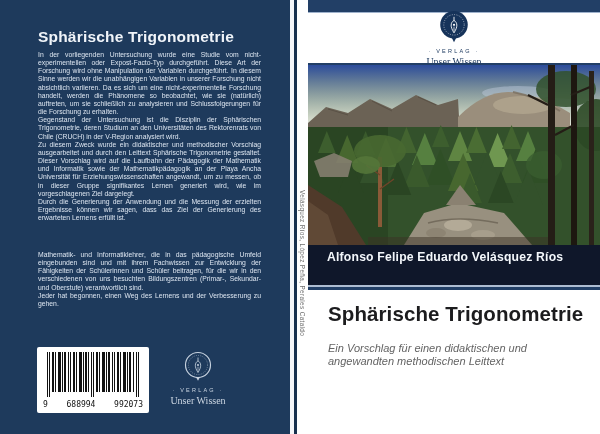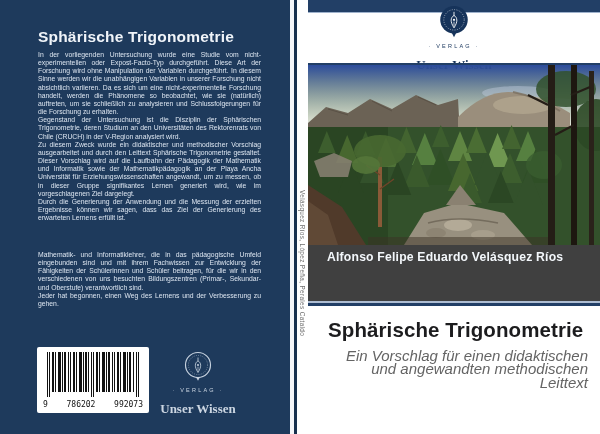--- a/index.html
+++ b/index.html
@@ -15,43 +15,43 @@
   .bc-block-1{top:51px;}
   .bc-block-2{top:251px;}
   
   .barcode{position:absolute;left:37px;top:347px;width:112px;height:66px;background:#ffffff;border-radius:2px;}
   .barcode svg{display:block;width:112px;height:66px;}
   .barcode-digits{position:absolute;left:0;bottom:4px;width:112px;display:flex;justify-content:space-between;
     padding:0 6px;box-sizing:border-box;font-family:"DejaVu Sans Mono",monospace;font-size:8px;color:#111;}
   
   .pub-logo{display:flex;flex-direction:column;align-items:center;}
   .pub-logo .verlag-line{font-size:5.5px;letter-spacing:2.2px;margin-top:2px;white-space:nowrap;}
-  .pub-logo .pub-name{font-family:"Liberation Serif","DejaVu Serif",serif;font-weight:bold;font-size:13px;
-    margin-top:8px;white-space:nowrap;}
+  .pub-logo .pub-name{font-family:"Liberation Serif","DejaVu Serif",serif;font-weight:normal;font-size:10px;
+    margin-top:2px;white-space:nowrap;}
   .pub-logo-back{position:absolute;left:158px;top:350px;width:80px;color:#ccd6e2;}
   .pub-logo-front{color:#16335a;}
   
   .edge-white{position:absolute;left:290px;top:0;width:4px;height:434px;background:#f4f6f9;}
   .edge-line{position:absolute;left:294px;top:0;width:3px;height:434px;background:#17304e;}
   .spine{position:absolute;left:297px;top:0;width:11px;height:434px;background:#ffffff;}
   .spine-text{writing-mode:vertical-rl;font-size:6.4px;letter-spacing:.35px;color:#6e6e6e;
     white-space:nowrap;margin:190px 0 0 2px;}
   
   .front-cover{position:absolute;left:308px;top:0;width:292px;height:434px;background:#ffffff;}
   .top-strip{height:12px;background:#223f66;border-bottom:1.5px solid #9fb2cc;}
   .logo-band{height:50px;display:flex;flex-direction:column;align-items:center;justify-content:center;}
   .photo{height:180px;border-top:2.5px solid #223f66;position:relative;overflow:hidden;}
   .photo svg{display:block;width:292px;height:180px;}
-  .authors-band{height:56px;background:#404040;box-sizing:border-box;padding:5px 0 12px 19px;}
+  .authors-band{height:40px;background:#0f172a;box-sizing:border-box;padding:5px 0 12px 19px;}
   .author{font-size:12.2px;font-weight:bold;color:#f3f7fb;line-height:14.9px;letter-spacing:.2px;white-space:nowrap;}
   .sep-light{height:1.5px;background:#aebdd2;}
   .sep-dark{height:3px;background:#223f66;}
   .title-block{padding:12px 12px 0 20px;}
   .front-title{margin:0;font-size:20.5px;font-weight:bold;color:#1c1c1e;letter-spacing:.1px;}
-  .front-subtitle{margin-top:7px;font-style:italic;font-size:15px;line-height:13.8px;color:#646464;max-width:272px;text-align:right;}
+  .front-subtitle{margin-top:16px;font-style:italic;font-size:11px;line-height:13.8px;color:#646464;max-width:272px;}
 </style>
 </head>
 <body>
 
 <div class="cover">
 
   <div class="back-cover">
     <div class="bc-title">Sphärische Trigonometrie</div>
 
     <div class="bc-block bc-block-1">
@@ -98,21 +98,21 @@
             <rect x="86" y="5" width="3" height="40"></rect>
           <rect x="90" y="5" width="1" height="40"></rect>
             <rect x="92" y="5" width="2" height="40"></rect>
           <rect x="96" y="5" width="1" height="40"></rect>
           <rect x="99" y="5" width="1" height="45"></rect>
             <rect x="101" y="5" width="1" height="45"></rect>
         </g>
       </svg>
       <div class="barcode-digits">
         <span>9</span>
-        <span>786202</span>
+        <span>688994</span>
         <span>992073</span>
       </div>
     </div>
 
     <div class="pub-logo pub-logo-back">
       <svg width="30" height="35" viewBox="0 0 36 40">
         <circle cx="18" cy="17" r="15" fill="none" stroke="#c7d2df" stroke-width="1.4"></circle>
         <circle cx="18" cy="17" r="11.5" fill="none" stroke="#c7d2df" stroke-width=".7" stroke-dasharray="1.1 1.6" opacity=".85"></circle>
         <path d="M18,8 L18,12 M18,12 C14,14.5 13.5,19 18,26 C22.5,19 22,14.5 18,12 Z" fill="none" stroke="#c7d2df" stroke-width="1"></path>
         <circle cx="18" cy="17" r="1.2" fill="#c7d2df"></circle>

